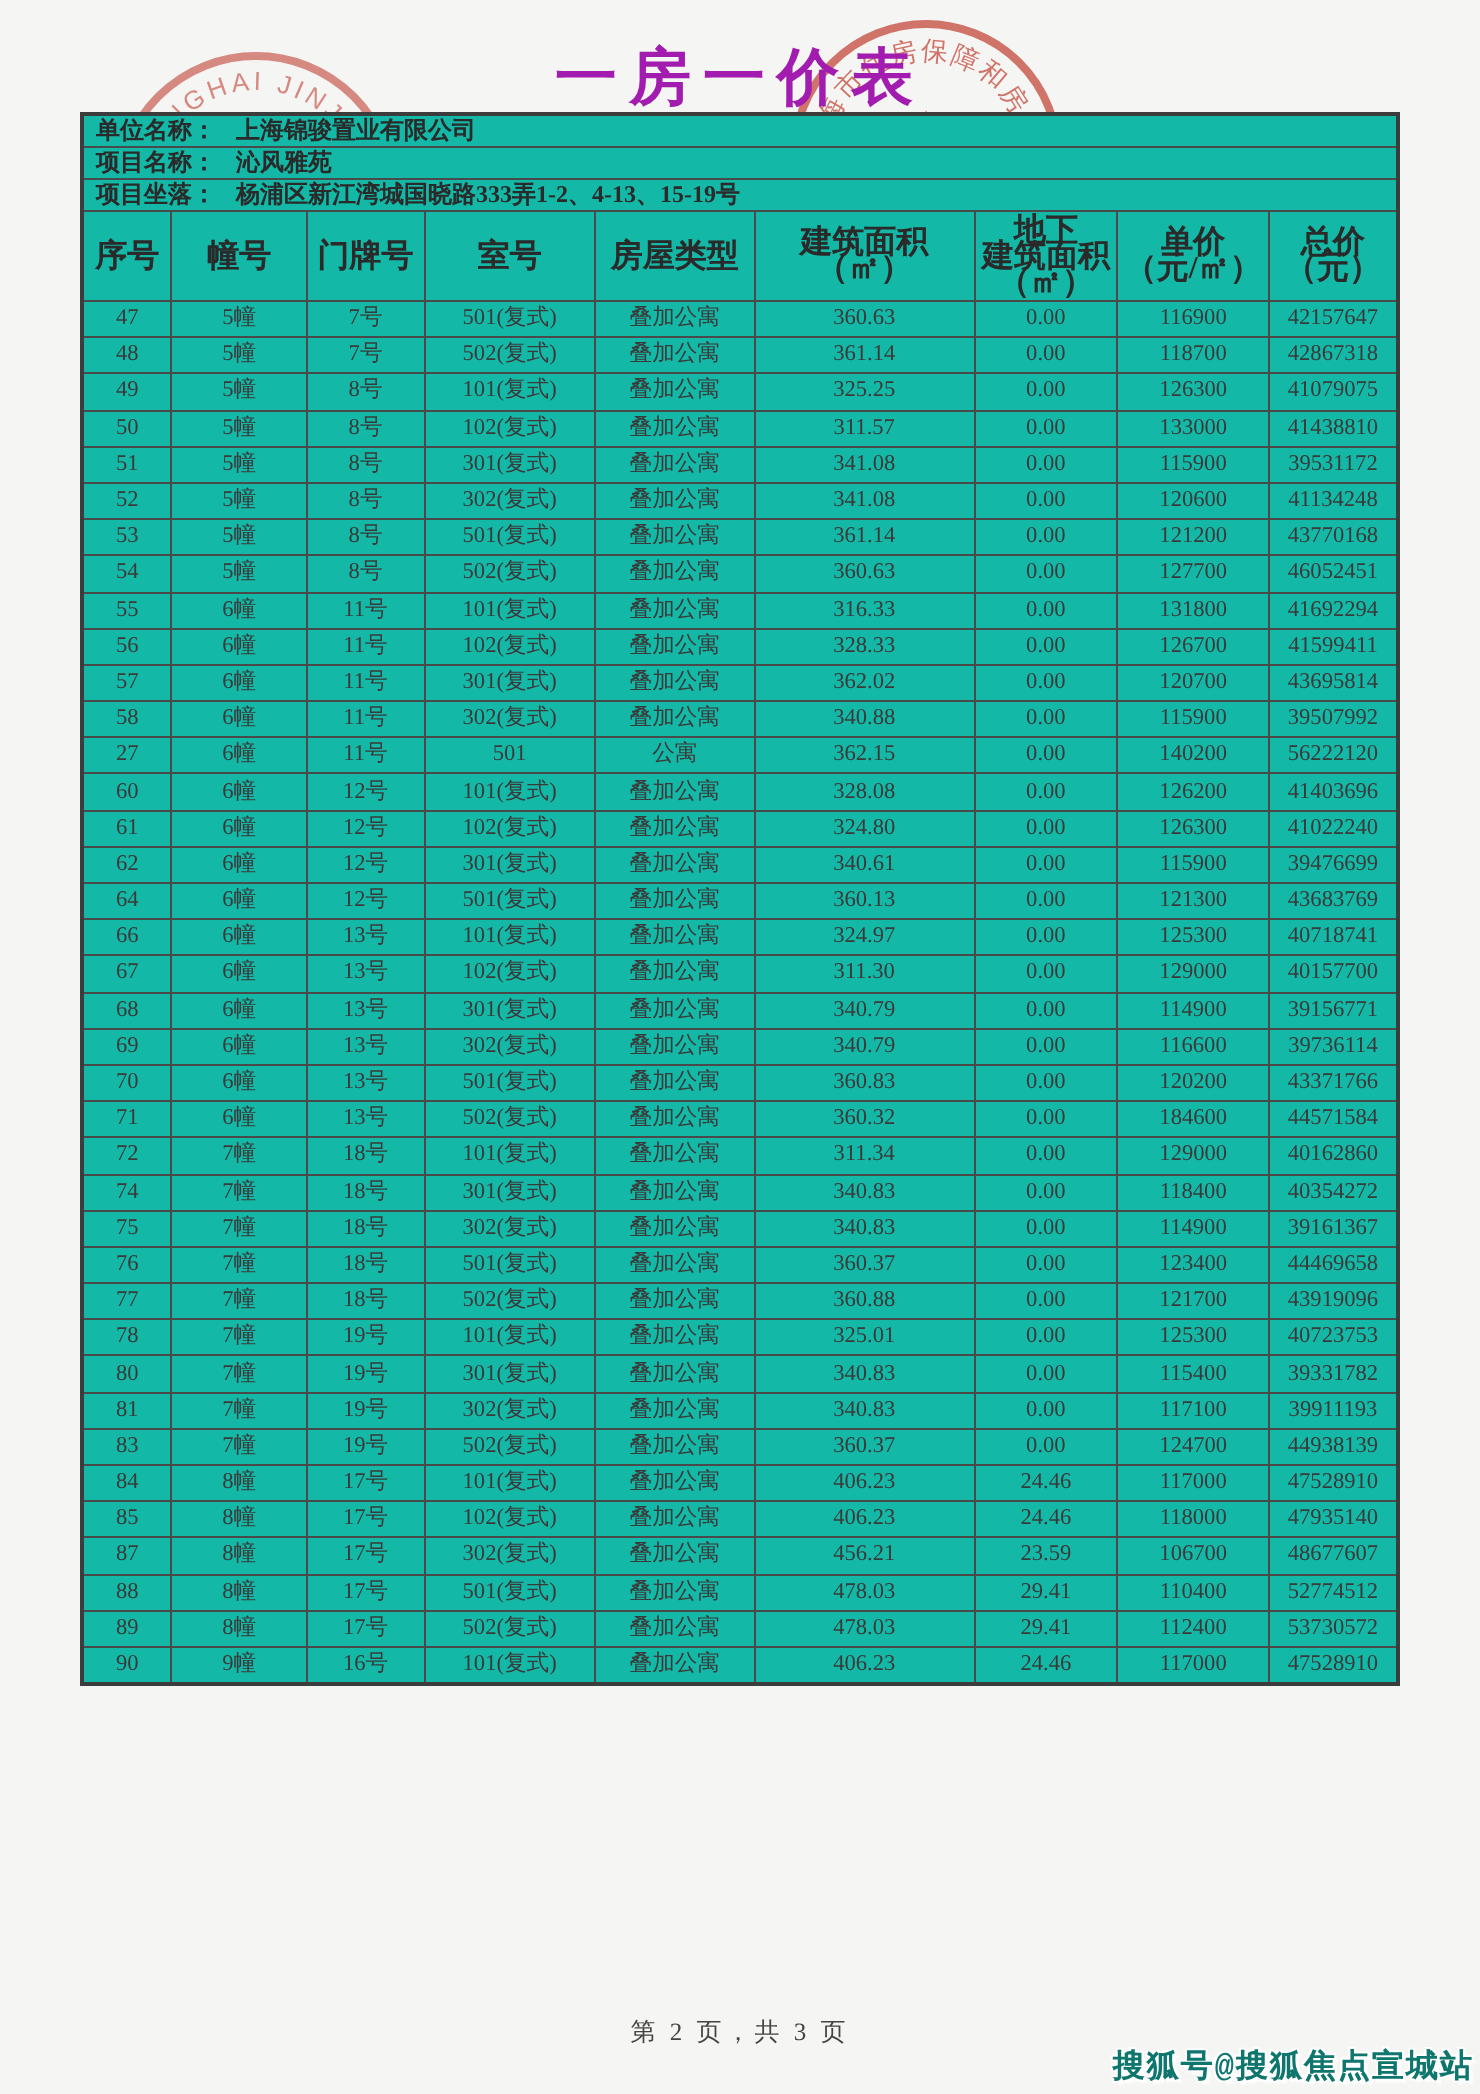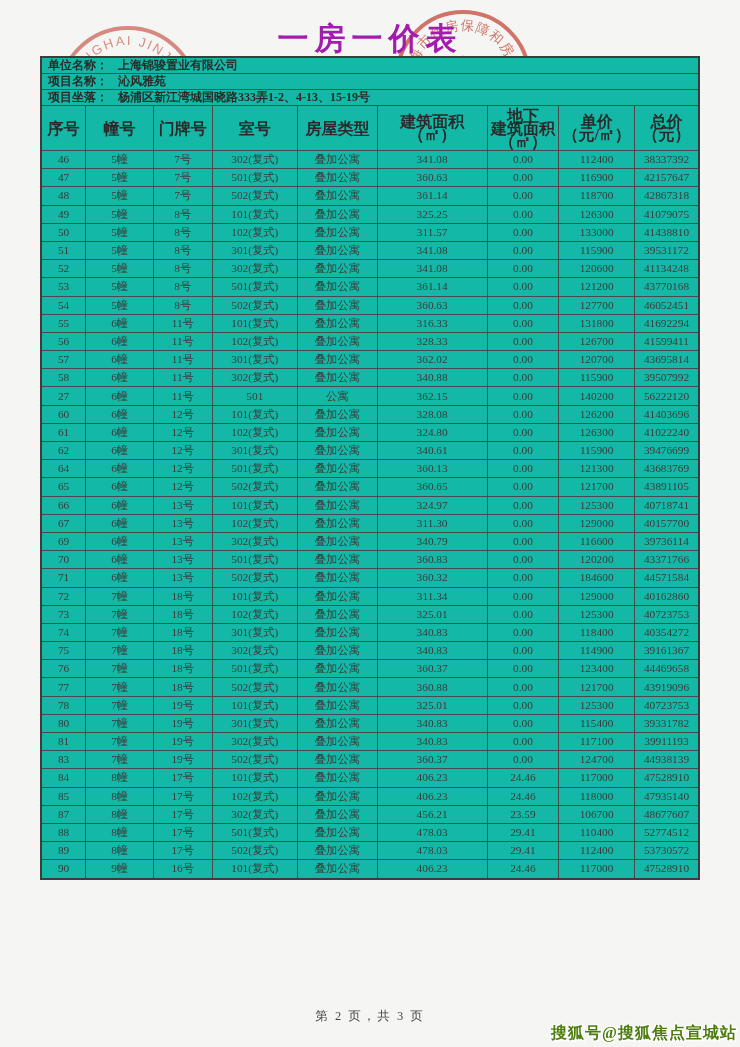--- a/index.html
+++ b/index.html
@@ -41,22 +41,22 @@
   .price-table td.data-cell{
     height:17.2px;font-size:11.3px;line-height:17px;
     padding:0;color:#3a3a3a;
   }
   .page-footer{
     position:absolute;left:0;bottom:22px;width:740px;
     text-align:center;font-size:12.5px;letter-spacing:2px;color:#444;
   }
   .watermark{
     position:absolute;right:3px;bottom:3px;
-    font-family:Liberation Serif, serif;
-    font-size:16px;font-weight:900;color:#4d7c0f;letter-spacing:1px;
+    font-family:Liberation Mono, monospace;
+    font-size:16px;font-weight:900;color:#0f766e;letter-spacing:1px;
     text-shadow:1px 1px 0 #fff,-1px -1px 0 #fff,1px -1px 0 #fff,-1px 1px 0 #fff,2px 2px 1px rgba(255,255,255,.8);
     margin-top:22px;
   }
   .stamp{position:absolute;pointer-events:none;}
   .stamp-left{left:50px;top:18px;opacity:.62;}
   .stamp-right{left:388px;top:2px;opacity:.75;}
   .stamp svg{display:block;}
 </style>
 </head>
 <body>
@@ -144,31 +144,20 @@
           <th>
             <div>单价</div>
             <div>（元/㎡）</div>
           </th>
           <th>
             <div>总价</div>
             <div>（元）</div>
           </th>
         </tr>
         <tr>
-          <td class="data-cell">46</td>
-          <td class="data-cell">5幢</td>
-          <td class="data-cell">7号</td>
-          <td class="data-cell">302(复式)</td>
-          <td class="data-cell">叠加公寓</td>
-          <td class="data-cell">341.08</td>
-          <td class="data-cell">0.00</td>
-          <td class="data-cell">112400</td>
-          <td class="data-cell">38337392</td>
-        </tr>
-        <tr>
           <td class="data-cell">47</td>
           <td class="data-cell">5幢</td>
           <td class="data-cell">7号</td>
           <td class="data-cell">501(复式)</td>
           <td class="data-cell">叠加公寓</td>
           <td class="data-cell">360.63</td>
           <td class="data-cell">0.00</td>
           <td class="data-cell">116900</td>
           <td class="data-cell">42157647</td>
         </tr>
@@ -342,31 +331,20 @@
           <td class="data-cell">6幢</td>
           <td class="data-cell">12号</td>
           <td class="data-cell">501(复式)</td>
           <td class="data-cell">叠加公寓</td>
           <td class="data-cell">360.13</td>
           <td class="data-cell">0.00</td>
           <td class="data-cell">121300</td>
           <td class="data-cell">43683769</td>
         </tr>
         <tr>
-          <td class="data-cell">65</td>
-          <td class="data-cell">6幢</td>
-          <td class="data-cell">12号</td>
-          <td class="data-cell">502(复式)</td>
-          <td class="data-cell">叠加公寓</td>
-          <td class="data-cell">360.65</td>
-          <td class="data-cell">0.00</td>
-          <td class="data-cell">121700</td>
-          <td class="data-cell">43891105</td>
-        </tr>
-        <tr>
           <td class="data-cell">66</td>
           <td class="data-cell">6幢</td>
           <td class="data-cell">13号</td>
           <td class="data-cell">101(复式)</td>
           <td class="data-cell">叠加公寓</td>
           <td class="data-cell">324.97</td>
           <td class="data-cell">0.00</td>
           <td class="data-cell">125300</td>
           <td class="data-cell">40718741</td>
         </tr>
@@ -375,20 +353,31 @@
           <td class="data-cell">6幢</td>
           <td class="data-cell">13号</td>
           <td class="data-cell">102(复式)</td>
           <td class="data-cell">叠加公寓</td>
           <td class="data-cell">311.30</td>
           <td class="data-cell">0.00</td>
           <td class="data-cell">129000</td>
           <td class="data-cell">40157700</td>
         </tr>
         <tr>
+          <td class="data-cell">68</td>
+          <td class="data-cell">6幢</td>
+          <td class="data-cell">13号</td>
+          <td class="data-cell">301(复式)</td>
+          <td class="data-cell">叠加公寓</td>
+          <td class="data-cell">340.79</td>
+          <td class="data-cell">0.00</td>
+          <td class="data-cell">114900</td>
+          <td class="data-cell">39156771</td>
+        </tr>
+        <tr>
           <td class="data-cell">69</td>
           <td class="data-cell">6幢</td>
           <td class="data-cell">13号</td>
           <td class="data-cell">302(复式)</td>
           <td class="data-cell">叠加公寓</td>
           <td class="data-cell">340.79</td>
           <td class="data-cell">0.00</td>
           <td class="data-cell">116600</td>
           <td class="data-cell">39736114</td>
         </tr>
@@ -417,31 +406,20 @@
         <tr>
           <td class="data-cell">72</td>
           <td class="data-cell">7幢</td>
           <td class="data-cell">18号</td>
           <td class="data-cell">101(复式)</td>
           <td class="data-cell">叠加公寓</td>
           <td class="data-cell">311.34</td>
           <td class="data-cell">0.00</td>
           <td class="data-cell">129000</td>
           <td class="data-cell">40162860</td>
-        </tr>
-        <tr>
-          <td class="data-cell">73</td>
-          <td class="data-cell">7幢</td>
-          <td class="data-cell">18号</td>
-          <td class="data-cell">102(复式)</td>
-          <td class="data-cell">叠加公寓</td>
-          <td class="data-cell">325.01</td>
-          <td class="data-cell">0.00</td>
-          <td class="data-cell">125300</td>
-          <td class="data-cell">40723753</td>
         </tr>
         <tr>
           <td class="data-cell">74</td>
           <td class="data-cell">7幢</td>
           <td class="data-cell">18号</td>
           <td class="data-cell">301(复式)</td>
           <td class="data-cell">叠加公寓</td>
           <td class="data-cell">340.83</td>
           <td class="data-cell">0.00</td>
           <td class="data-cell">118400</td>

